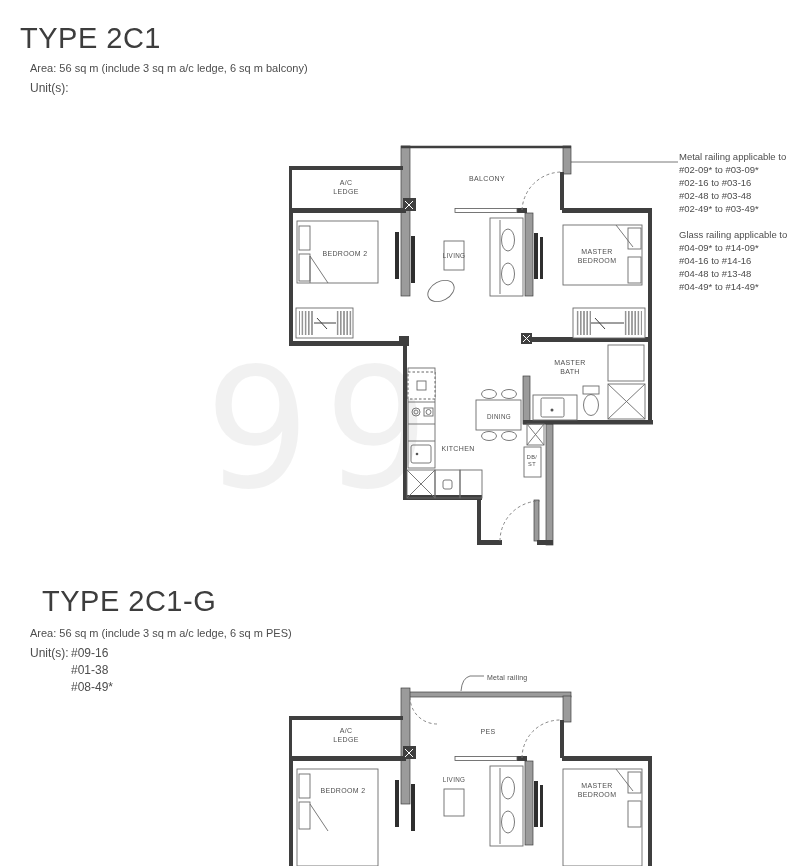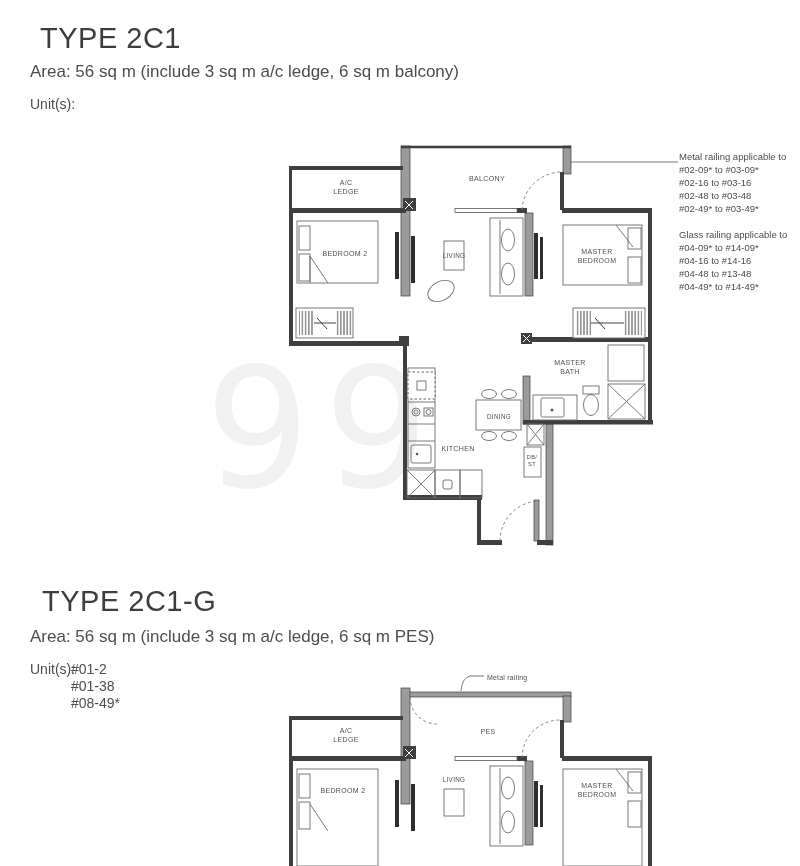--- a/index.html
+++ b/index.html
@@ -5,22 +5,22 @@
   html,body{margin:0;padding:0;}
   body{
     width:800px;height:866px;position:relative;background:#ffffff;
     font-family:"Liberation Sans",sans-serif;color:#4d4d4d;overflow:hidden;
   }
   .abs{position:absolute;}
   .plan-title{
     font-size:29px;font-weight:400;color:#3d3d3d;letter-spacing:0.5px;
     white-space:nowrap;
   }
-  .meta-line{font-size:17px;color:#4d4d4d;white-space:nowrap;}
-  .units-row{display:flex;font-size:14px;color:#4d4d4d;margin-top:16px;}
+  .meta-line{font-size:11px;color:#4d4d4d;white-space:nowrap;}
+  .units-row{display:flex;font-size:12px;color:#4d4d4d;}
   .units-label{width:41px;flex:0 0 41px;}
   .units-vals div{line-height:17px;white-space:nowrap;}
   .units-row .units-label{line-height:17px;}
   .annot{font-size:9.5px;line-height:13px;color:#4d4d4d;width:140px;}
   .annot .blk2{margin-top:13px;}
   .annot div{white-space:nowrap;}
   .watermark{
     font-family:"DejaVu Sans",sans-serif;font-size:165px;line-height:1;
     color:#000;opacity:0.05;letter-spacing:14px;z-index:0;user-select:none;
   }
@@ -40,21 +40,21 @@
   .thin{stroke:#6b6b6b;stroke-width:0.9;fill:none;}
   .dash{fill:none;stroke:#7a7a7a;stroke-width:0.9;stroke-dasharray:3 2.6;}
   .ldr{fill:none;stroke:#555555;stroke-width:0.8;}
   .nx{stroke:#ffffff;stroke-width:1;}
 </style>
 </head>
 <body>
 
 <div class="abs watermark" style="left:205px;top:348px;">99</div>
 
-<div class="abs plan-title" style="left:40px;top:22px;">TYPE 2C1</div>
+<div class="abs plan-title" style="left:20px;top:22px;">TYPE 2C1</div>
 <div class="abs meta-line" style="left:30px;top:62px;">Area: 56 sq m (include 3 sq m a/c ledge, 6 sq m balcony)</div>
 <div class="abs units-row" style="left:30px;top:80px;">
   <div class="units-label">Unit(s):</div>
 </div>
 
 <div class="abs annot" style="left:679px;top:150px;">
   <div>Metal railing applicable to</div>
   <div>#02-09* to #03-09*</div>
   <div>#02-16 to #03-16</div>
   <div>#02-48 to #03-48</div>
@@ -237,21 +237,21 @@
   <text x="458" y="451">KITCHEN</text>
   <text x="532" y="459" class="xs">DB/</text>
   <text x="532" y="466" class="xs">ST</text>
 </svg>
 
 <div class="abs plan-title" style="left:42px;top:585px;">TYPE 2C1-G</div>
 <div class="abs meta-line" style="left:30px;top:627px;">Area: 56 sq m (include 3 sq m a/c ledge, 6 sq m PES)</div>
 <div class="abs units-row" style="left:30px;top:645px;">
   <div class="units-label">Unit(s):</div>
   <div class="units-vals">
-    <div>#01-2</div>
+    <div>#09-16</div>
     <div>#01-38</div>
     <div>#08-49*</div>
   </div>
 </div>
 
 <svg style="left:280px;top:658px;" width="400" height="208" viewBox="280 658 400 208">
 
   <path class="ldr" d="M 484 676 L 470 676 Q 462 678 461 691"></path>
   <text x="487" y="680" class="lead">Metal railing</text>
 

